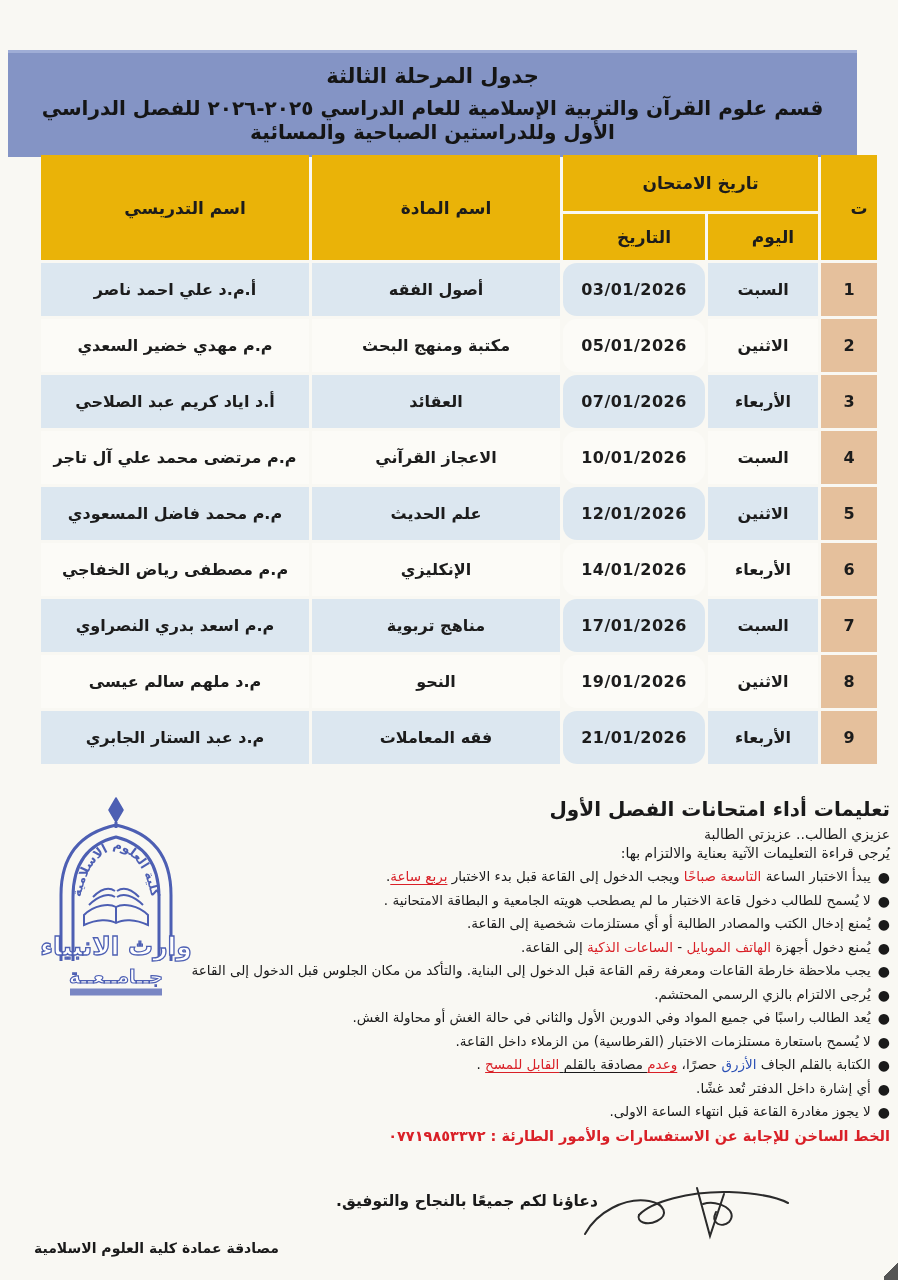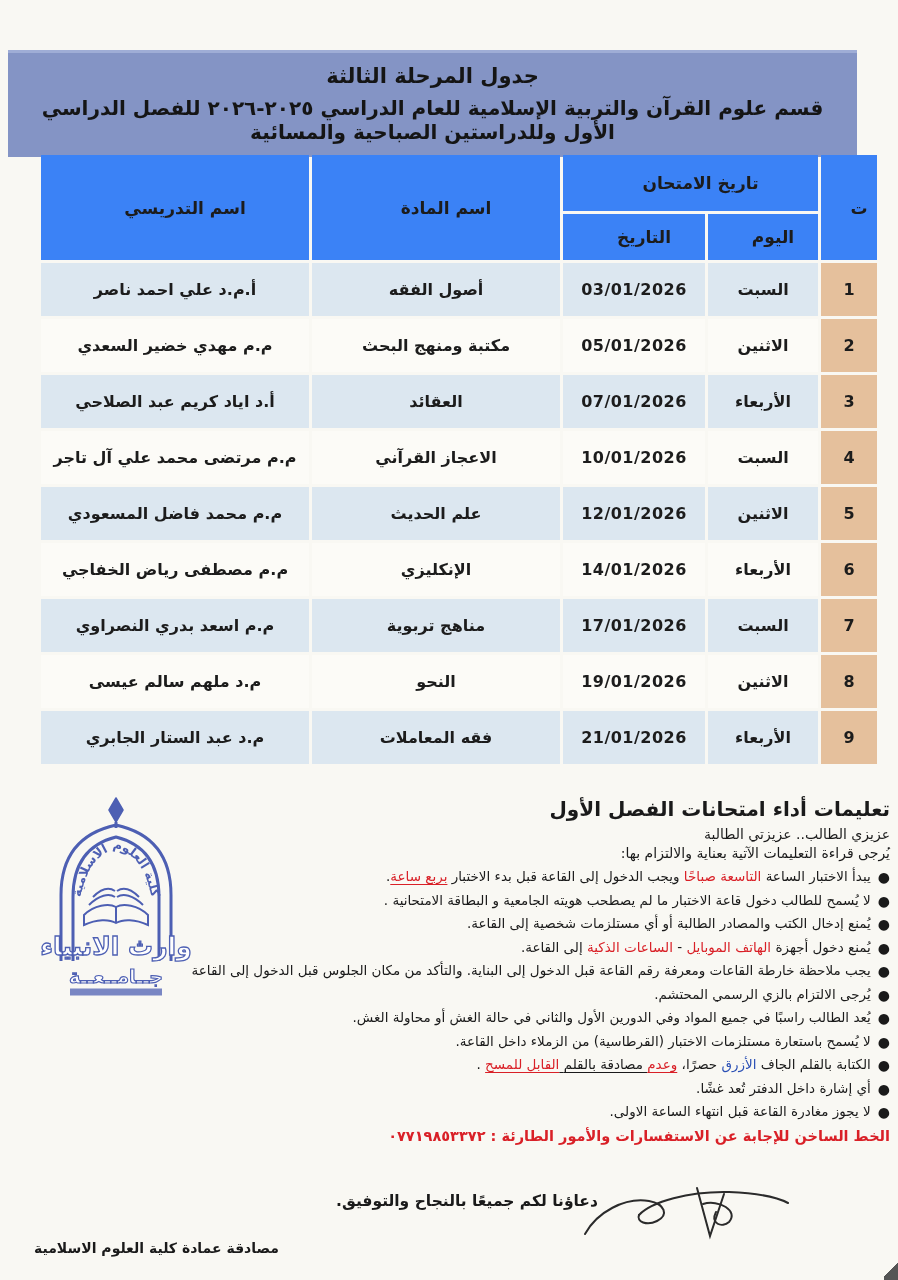--- a/index.html
+++ b/index.html
@@ -18,28 +18,28 @@
   .band-title { font-size:21px; font-weight:bold; color:#151515; }
   .band-subtitle { font-size:20px; font-weight:bold; color:#151515; margin-top:8px; direction:rtl; }
   
   table.exam {
     position:absolute; top:152px; right:18px; width:842px;
     border-collapse:separate; border-spacing:3px; direction:rtl;
   }
   table.exam th, table.exam td {
     text-align:center; vertical-align:middle; font-weight:bold; color:#1c1c1c;
   }
-  table.exam th { background:#3b82f6; font-size:17px;padding-left:20px; }
+  table.exam th { background:#eab308; font-size:17px;padding-left:20px; }
   table.exam thead tr:first-child th { height:56px; }
   table.exam thead tr:last-child th { height:46px; }
   table.exam tbody td { height:53px; font-size:16px; }
   table.exam td.num { background:#e5c09c; }
   tr.odd  td:not(.num) { background:#dce7f0; }
   tr.even td:not(.num) { background:#fcfbf7; }
-  td.date { direction:ltr; font-size:17px; letter-spacing:.5px; }
+  td.date { direction:ltr; font-size:17px; letter-spacing:.5px;border-radius:14px; }
   
   .instructions {
     position:absolute; top:797px; right:8px; width:882px;
     direction:rtl; text-align:right;
   }
   .inst-title { font-size:20px; font-weight:bold; margin-bottom:5px; }
   .inst-greeting { font-size:14px; margin-bottom:3px; }
   .inst-intro { font-size:14px; margin-bottom:4px; }
   .bullet-line { font-size:13.5px; line-height:23.5px; white-space:nowrap; font-weight:500; }
   .dot { display:inline-block; font-size:14px; margin-left:7px; transform:translateY(1px); }

